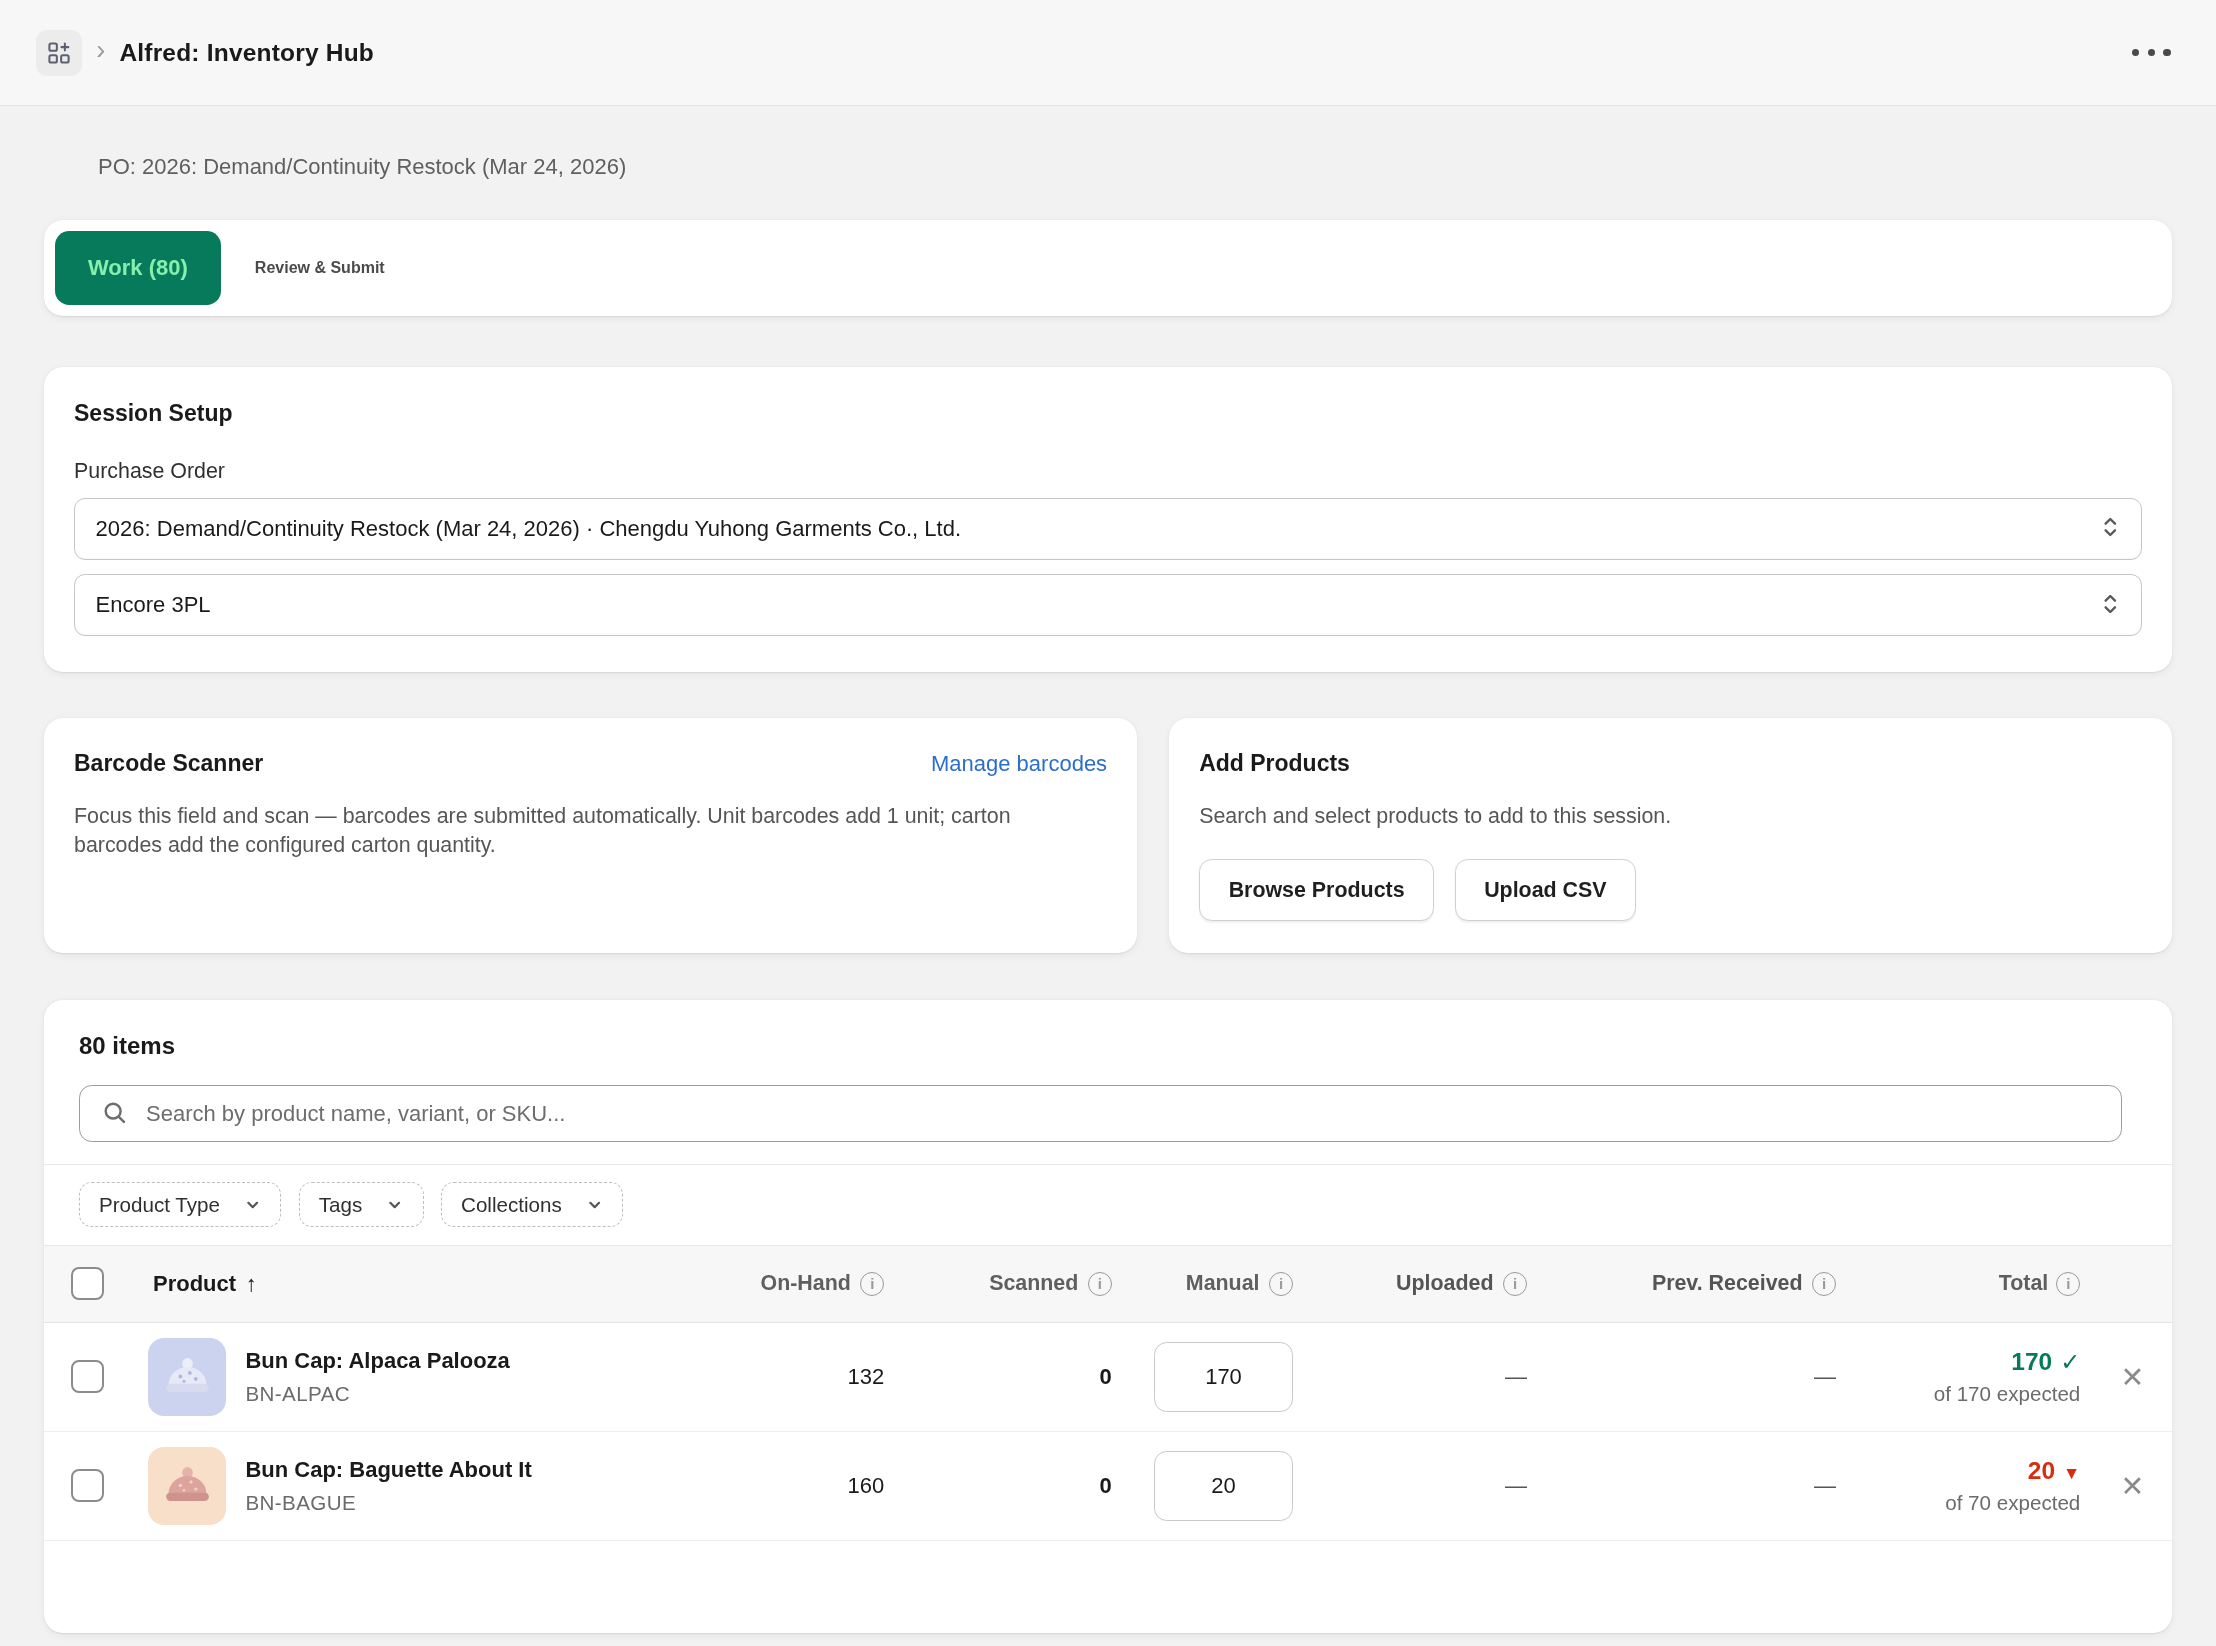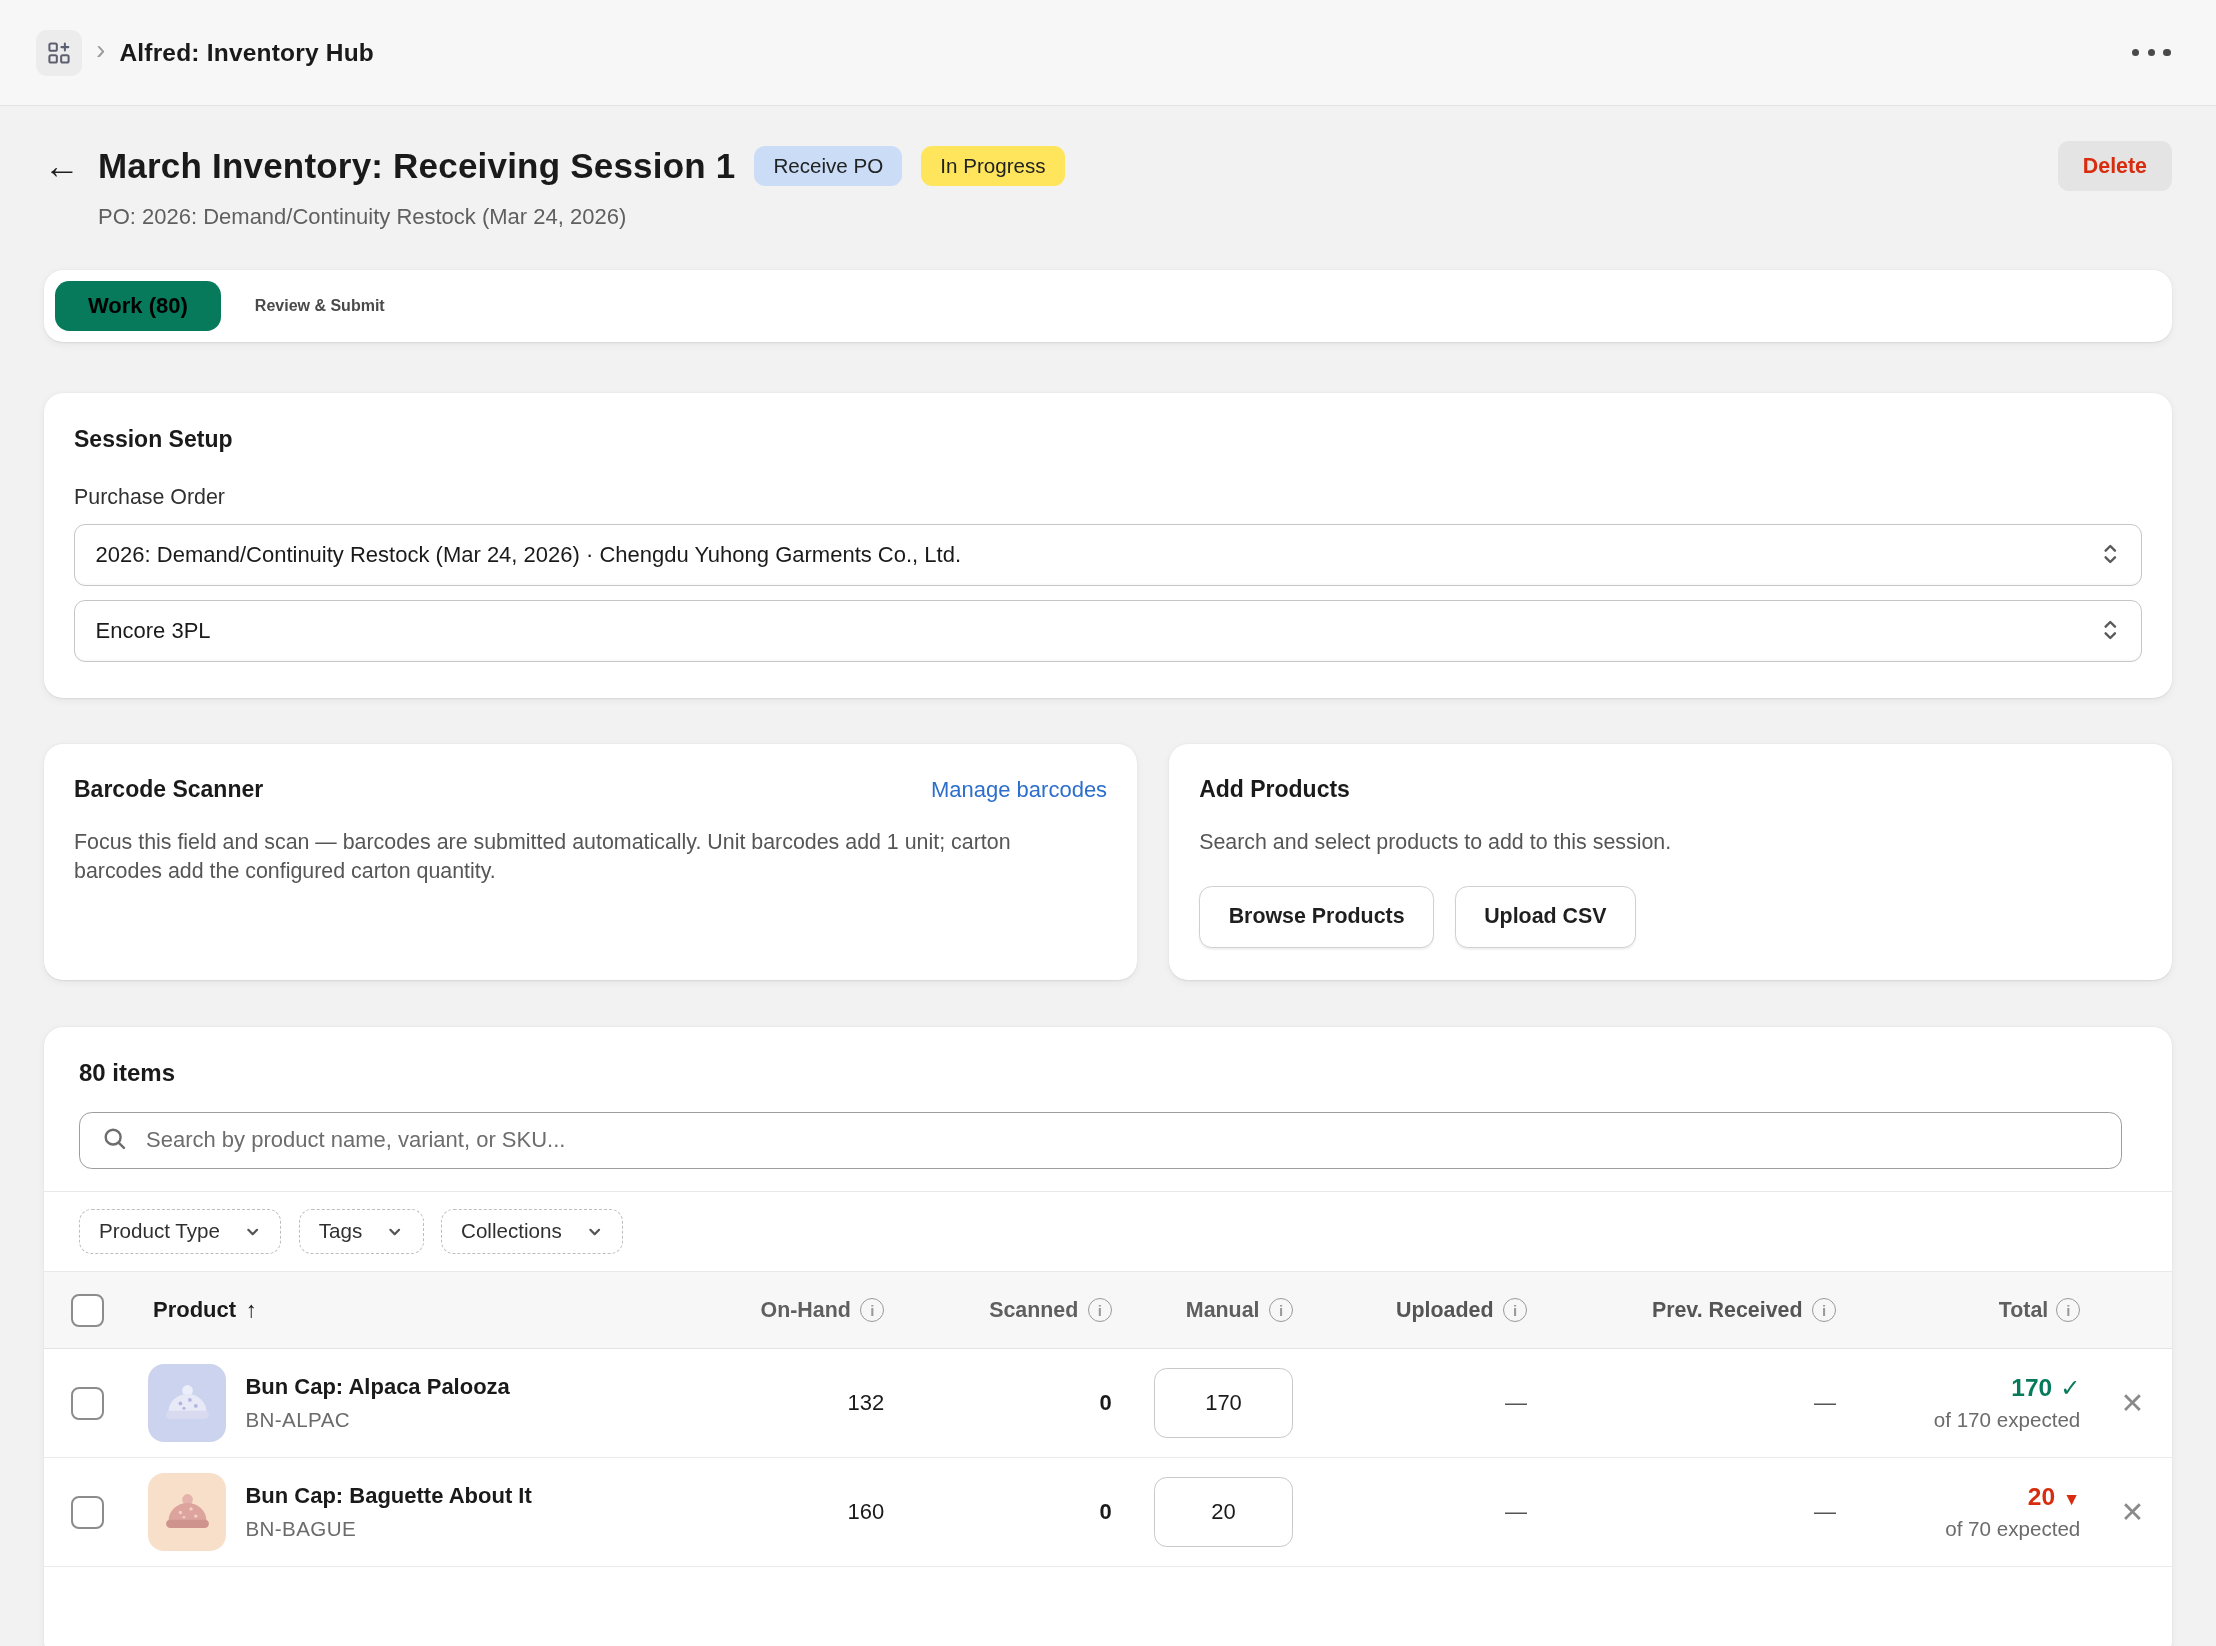--- a/index.html
+++ b/index.html
@@ -33,22 +33,22 @@
   .badge.blue{background:var(--badge_blue);}
   .badge.yellow{background:var(--badge_yellow);}
   .delete-btn{margin-left:auto;background:#e4e4e4;color:var(--red);font-size:21.4px;font-weight:600;
     padding:12.7px 25px;border-radius:11px;border:none;cursor:pointer;}
   .page-subtitle{margin:12.7px 0 0 54px;font-size:22px;color:var(--text_secondary);}
 
   .card{background:var(--card_bg);border-radius:19px;box-shadow:0 0.8px 1.6px rgba(0,0,0,.08),0 2.4px 8px rgba(0,0,0,.05);}
 
   
   .tabs-card{margin-top:40px;padding:11px;display:flex;align-items:center;}
-  .tab-active{background:var(--green);color:#000000;font-size:22px;font-weight:700;
-    padding:12px 33px;border-radius:14.2px;border:none;cursor:pointer;}
+  .tab-active{background:var(--green);color:#86efac;font-size:22px;font-weight:700;
+    padding:24px 33px;border-radius:14.2px;border:none;cursor:pointer;}
   .tab-inactive{color:#4a4a4a;font-size:16px;font-weight:600;margin-left:34px;background:none;border:none;cursor:pointer;text-align:right;}
 
   
   .setup-card{margin-top:51px;padding:33px 30px 36px 30px;}
   .card-h{font-size:23px;font-weight:700;}
   .field-label{font-size:21.4px;color:#303030;margin-top:32px;}
   .select{margin-top:14.2px;height:62px;border:0.8px solid #c6c6c6;border-radius:11px;background:#fff;
     display:flex;align-items:center;padding:0 20.6px;cursor:pointer;box-shadow:inset 0 -1.6px 1.6px rgba(0,0,0,.03);}
   .select-value{font-size:22px;color:var(--text);}
   .select .stepper{margin-left:auto;}
@@ -135,27 +135,20 @@
   <span class="topbar-title">Alfred: Inventory Hub</span>
   <div class="kebab">
       <i></i>
       <i></i>
       <i></i>
     </div>
 </header>
 
 <main class="page">
 
-  <div class="page-header">
-    <span class="back-arrow"></span>
-    <h1 class="page-title">March Inventory: Receiving Session 1</h1>
-    <span class="badge blue">Receive PO</span>
-    <span class="badge yellow">In Progress</span>
-    <button class="delete-btn">Delete</button>
-  </div>
   <p class="page-subtitle">PO: 2026: Demand/Continuity Restock (Mar 24, 2026)</p>
 
   <div class="card tabs-card">
     <button class="tab-active">Work (80)</button>
     <button class="tab-inactive">Review &amp; Submit</button>
   </div>
 
   <section class="card setup-card">
     <h2 class="card-h">Session Setup</h2>
 

